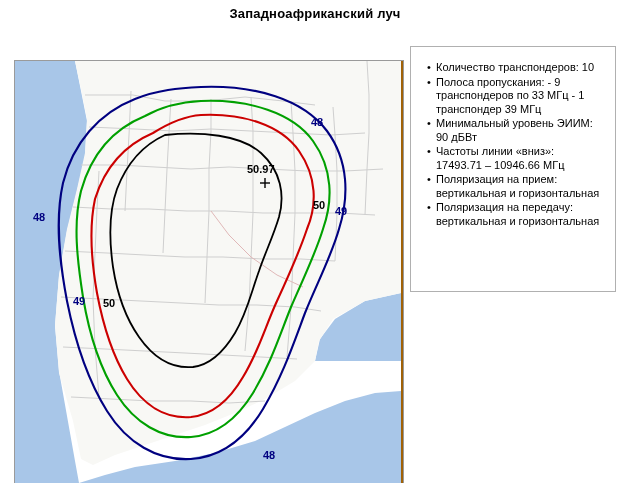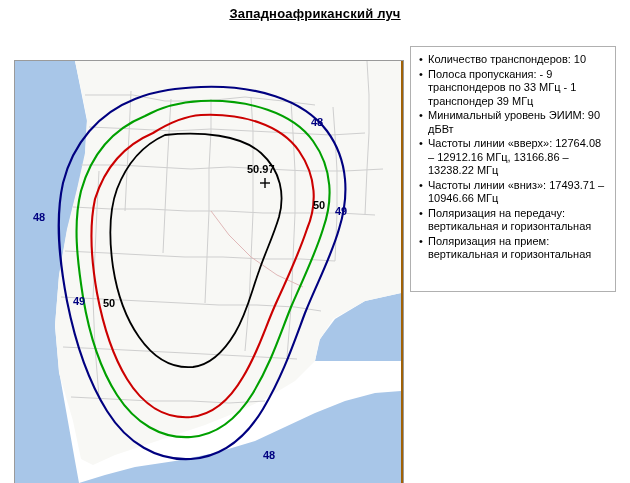--- a/index.html
+++ b/index.html
@@ -22,21 +22,20 @@
   #title {
     position: absolute;
     top: 6px;
     left: 0;
     width: 630px;
     text-align: center;
     font-size: 13px;
     font-weight: bold;
     color: #000000;
     letter-spacing: 0.2px;
-    text-decoration: underline;
   }
   
   #map-panel {
     position: absolute;
     left: 14px;
     top: 60px;
     width: 388px;
     height: 424px;
     border: 1px solid #9a9a9a;
     background: #a16207;
@@ -62,21 +61,21 @@
     top: 46px;
     width: 206px;
     height: 246px;
     border: 1px solid #b0b0b0;
     background: #ffffff;
     padding: 6px 6px 6px 8px;
     box-sizing: border-box;
   }
   #info-list {
     list-style: none;
-    margin: 0;
+    margin: 8px;
     padding: 0;
   }
   #info-list li {
     position: relative;
     font-size: 11px;
     line-height: 13.5px;
     color: #000000;
     padding-left: 9px;
     margin-bottom: 1px;
   }
@@ -159,20 +158,19 @@
     <span class="lbl" style="left:298px; top:138px; color:#000000;">50</span>
     <span class="lbl" style="left:88px; top:236px; color:#000000;">50</span>
     <span class="lbl" style="left:232px; top:102px; color:#000000;text-align:right;">50.97</span>
   </div>
 
   <div id="info-panel">
     <ul id="info-list">
       <li>Количество транспондеров: 10</li>
       <li>Полоса пропускания: - 9 транспондеров по 33 МГц - 1 транспондер 39 МГц</li>
       <li>Минимальный уровень ЭИИМ: 90 дБВт</li>
-      <li>Частоты линии «вверх»: 12764.08 – 12912.16 МГц, 13166.86 – 13238.22 МГц</li>
       <li>Частоты линии «вниз»: 17493.71 – 10946.66 МГц</li>
+      <li>Поляризация на прием: вертикальная и горизонтальная</li>
       <li>Поляризация на передачу: вертикальная и горизонтальная</li>
-      <li>Поляризация на прием: вертикальная и горизонтальная</li>
     </ul>
   </div>
 
 </div>
 
 </body></html>

